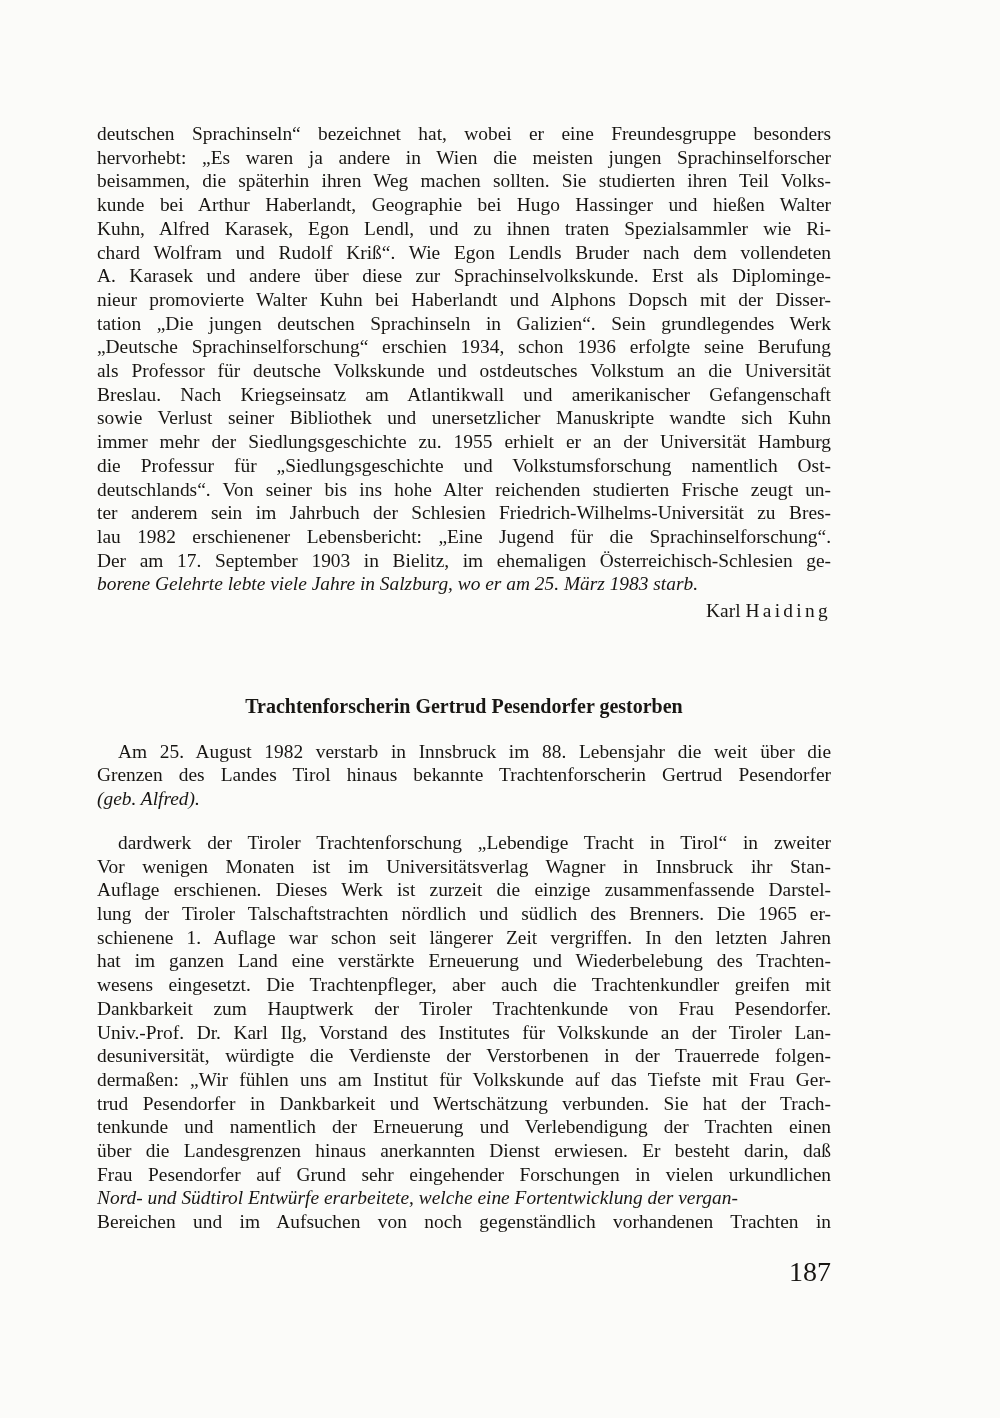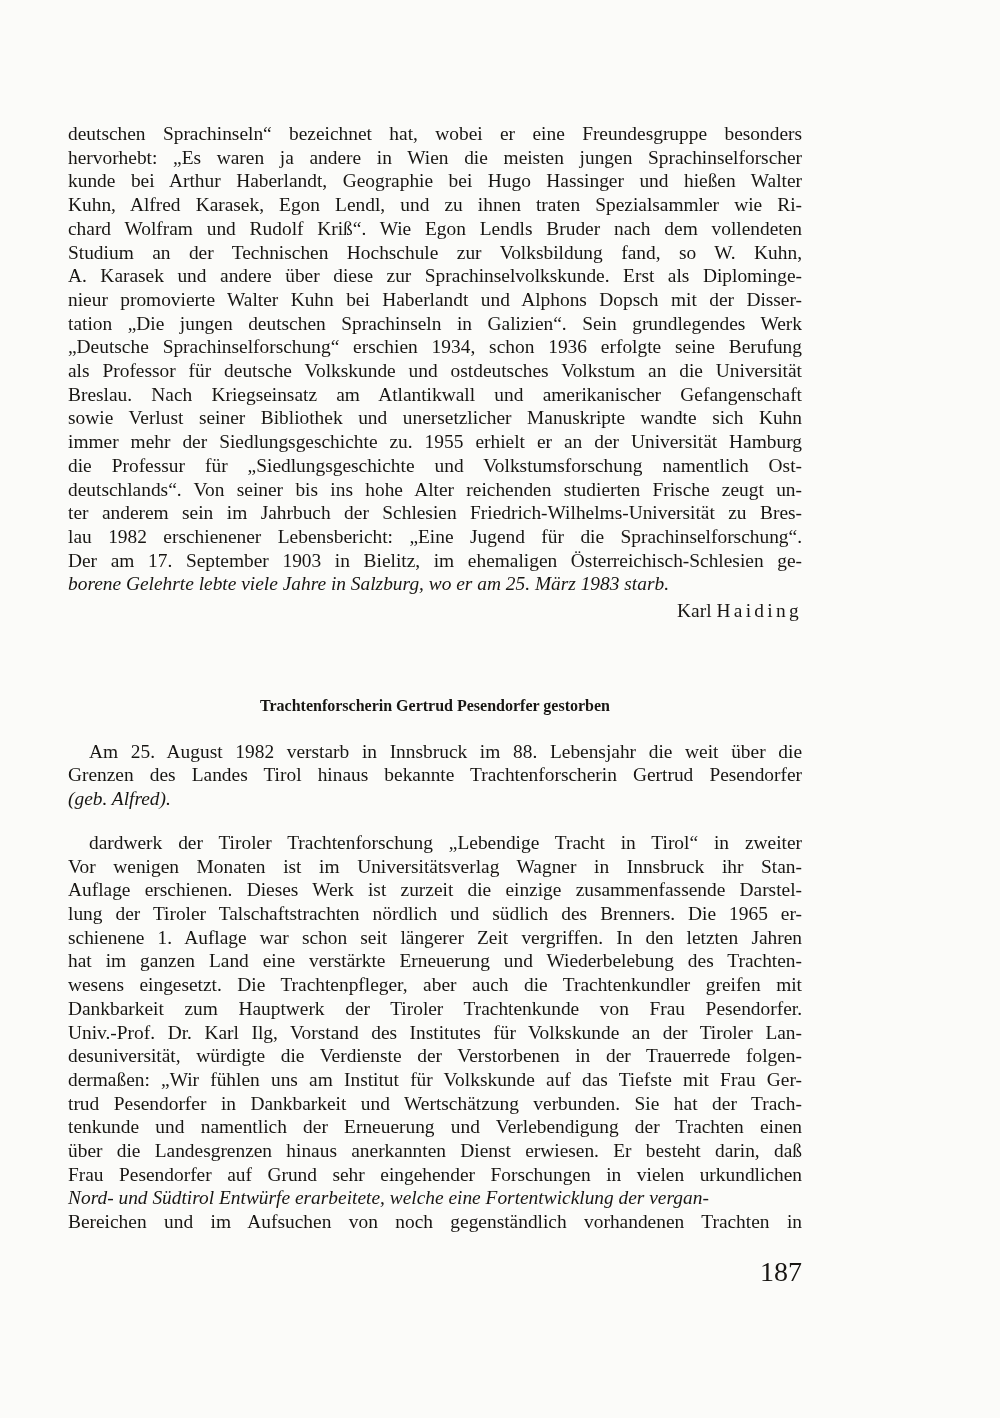--- a/index.html
+++ b/index.html
@@ -13,21 +13,21 @@
     color: #181613;
     font-family: "Liberation Serif", serif;
     overflow: hidden;
   }
   .page {
     position: relative;
     width: 1000px;
     height: 1418px;
   }
   .column {
-    margin-left: 68px;
+    margin-left: 97px;
     width: 734px;
     padding-top: 122px;
     font-size: 19.4px;
     line-height: 23.7px;
   }
   .para .line {
     text-align: justify;
     text-align-last: justify;
   }
   .para .line.last {
@@ -38,21 +38,21 @@
     text-indent: 21px;
   }
   .author-line {
     text-align: right;
     margin-top: 3px;
   }
   .spaced-surname {
     letter-spacing: 0.17em;
   }
   .article-heading {
-    font-size: 16px;
+    font-size: 20px;
     font-weight: bold;
     text-align: center;
     line-height: 24px;
     margin: 71px 0 22px 0;
   }
   .para + .para {
     margin-top: 20px;
   }
   .page-number {
     text-align: right;
@@ -64,24 +64,24 @@
 </head>
 <body>
 
 <div class="page">
   <div class="column">
 
     <section>
       <div class="para">
           <div class="line">deutschen Sprachinseln“ bezeichnet hat, wobei er eine Freundesgruppe besonders</div>
           <div class="line">hervorhebt: „Es waren ja andere in Wien die meisten jungen Sprachinselforscher</div>
+          <div class="line">beisammen, die späterhin ihren Weg machen sollten. Sie studierten ihren Teil Volks-</div>
           <div class="line">kunde bei Arthur Haberlandt, Geographie bei Hugo Hassinger und hießen Walter</div>
           <div class="line">Kuhn, Alfred Karasek, Egon Lendl, und zu ihnen traten Spezialsammler wie Ri-</div>
           <div class="line">chard Wolfram und Rudolf Kriß“. Wie Egon Lendls Bruder nach dem vollendeten</div>
-          <div class="line">Studium an der Technischen Hochschule zur Volksbildung fand, so W. Kuhn,</div>
           <div class="line">A. Karasek und andere über diese zur Sprachinselvolkskunde. Erst als Diplominge-</div>
           <div class="line">nieur promovierte Walter Kuhn bei Haberlandt und Alphons Dopsch mit der Disser-</div>
           <div class="line">tation „Die jungen deutschen Sprachinseln in Galizien“. Sein grundlegendes Werk</div>
           <div class="line">„Deutsche Sprachinselforschung“ erschien 1934, schon 1936 erfolgte seine Berufung</div>
           <div class="line">als Professor für deutsche Volkskunde und ostdeutsches Volkstum an die Universität</div>
           <div class="line">Breslau. Nach Kriegseinsatz am Atlantikwall und amerikanischer Gefangenschaft</div>
           <div class="line">sowie Verlust seiner Bibliothek und unersetzlicher Manuskripte wandte sich Kuhn</div>
           <div class="line">immer mehr der Siedlungsgeschichte zu. 1955 erhielt er an der Universität Hamburg</div>
           <div class="line">die Professur für „Siedlungsgeschichte und Volkstumsforschung namentlich Ost-</div>
           <div class="line">deutschlands“. Von seiner bis ins hohe Alter reichenden studierten Frische zeugt un-</div>

